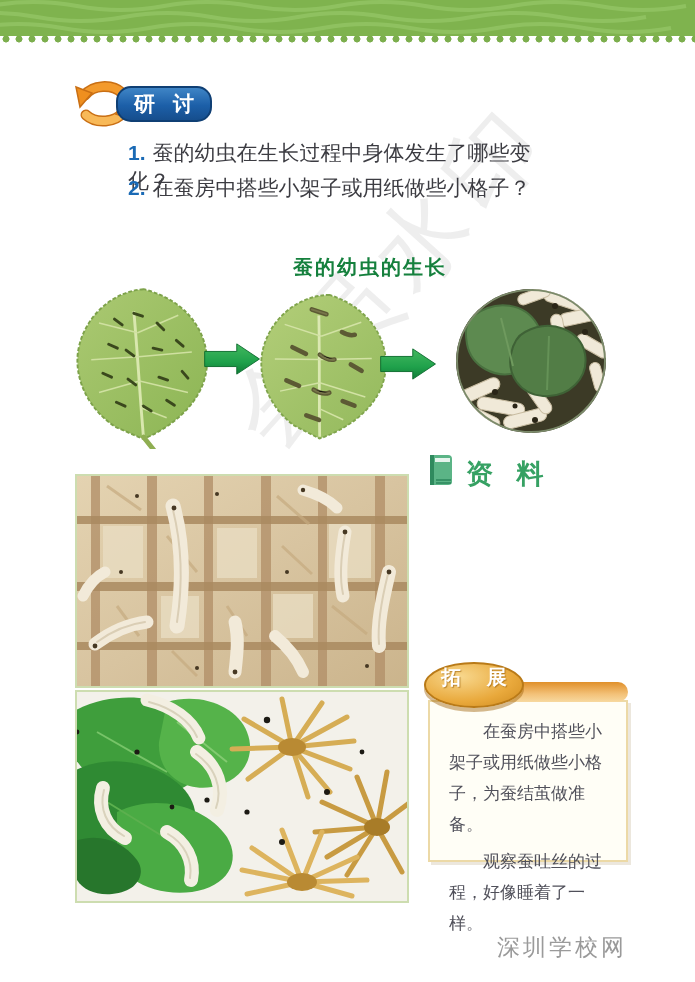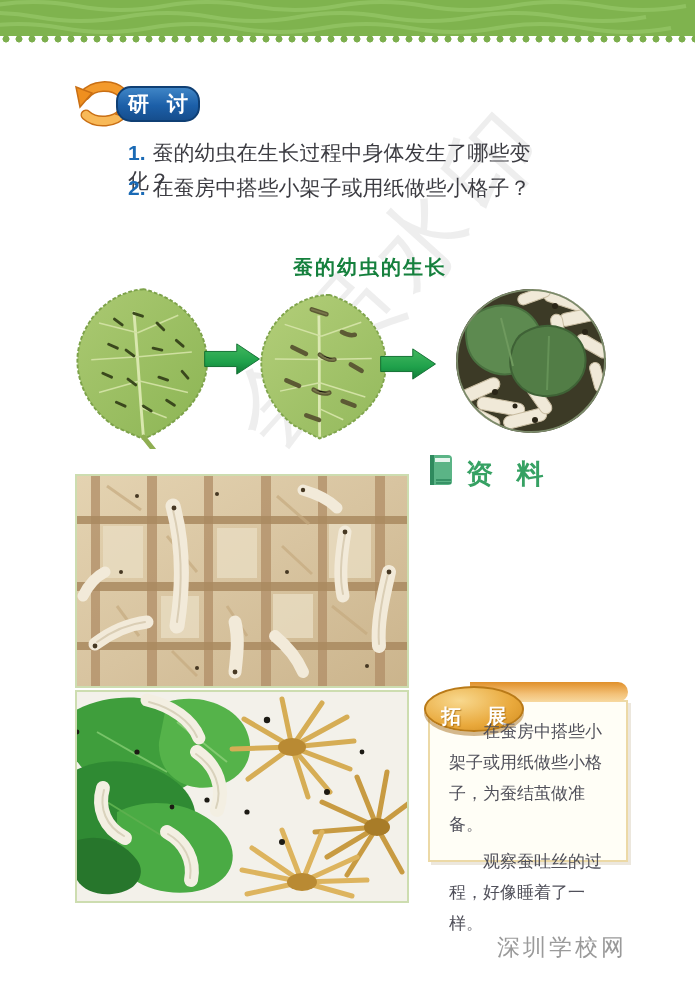--- a/index.html
+++ b/index.html
@@ -6,21 +6,21 @@
   .page{position:relative;width:695px;height:982px;margin:0 auto;background:#ffffff;overflow:hidden;
         font-family:"Liberation Serif", serif;}
   
   .band{position:absolute;left:0;top:0;width:695px;height:36px;background:#7fb34e;}
   .band svg{display:block;}
   .scallops{position:absolute;left:0;top:36px;width:695px;height:9px;
     background-image:radial-gradient(circle at 6px 3px,#7cae4d 3.2px,rgba(0,0,0,0) 3.8px);
     background-size:13px 9px;background-repeat:repeat-x;}
   
   .cycle-icon{position:absolute;left:72px;top:79px;width:64px;height:50px;}
-  .disc-badge{position:absolute;left:116px;top:86px;width:84px;height:36px;border-radius:15px;
+  .disc-badge{position:absolute;left:116px;top:86px;width:96px;height:36px;border-radius:15px;
     background:linear-gradient(#3f85c6,#1c5fa8 55%,#164e8d);border:2px solid #0f3f74;box-sizing:border-box;
     display:flex;align-items:center;justify-content:center;}
   .disc-badge span{color:#fff;font-family:"Liberation Sans",sans-serif;font-weight:bold;font-size:21px;letter-spacing:6px;text-indent:6px;}
   
   .question{position:absolute;left:103px;width:430px;font-size:21px;color:#3c3c42;margin-left:25px;}
   .question .qnum{color:#1a6ab5;font-family:"Liberation Sans",sans-serif;font-weight:bold;margin-right:7px;}
   .q1{top:139px}.q2{top:174px}.q3{top:209px}
   
   .fig-title{position:absolute;left:240px;top:254px;width:260px;text-align:center;
     color:#15803d;font-size:20px;font-weight:bold;font-family:"Liberation Sans",sans-serif;letter-spacing:2px;}
@@ -38,23 +38,23 @@
   .book-icon{position:absolute;left:426px;top:452px;width:28px;height:36px;}
   .mat-header{position:absolute;left:466px;top:456px;color:#36a163;font-size:27px;font-weight:bold;
     font-family:"Liberation Sans",sans-serif;letter-spacing:8px;}
   .mat-body{position:absolute;left:424px;top:491px;width:224px;font-size:17px;line-height:26px;
     color:#4b4b52;text-indent:2em;text-align:justify;}
   
   .ext-box{position:absolute;left:428px;top:700px;width:200px;height:162px;background:#fffef6;
     border:2px solid #ecd9a6;box-sizing:border-box;box-shadow:3px 3px 0 rgba(180,160,120,.25);}
   .ext-bar{position:absolute;left:470px;top:682px;width:158px;height:20px;border-radius:0 10px 10px 0;
     background:linear-gradient(#e0902a,#f3c178 60%,#f7d9a0);}
-  .ext-badge{position:absolute;left:424px;top:686px;width:100px;height:46px;border-radius:50%;
+  .ext-badge{position:absolute;left:424px;top:662px;width:100px;height:46px;border-radius:50%;
     background:radial-gradient(ellipse at 35% 30%,#f8d88e,#e9a93c 60%,#cf8a1e);border:2px solid #b97a18;
-    box-sizing:border-box;display:flex;align-items:flex-end;justify-content:center;
+    box-sizing:border-box;display:flex;align-items:flex-start;justify-content:center;
     box-shadow:0 4px 0 rgba(160,100,10,.45);}
   .ext-badge span{color:#fff;font-family:"Liberation Sans",sans-serif;font-weight:bold;font-size:20px;
     letter-spacing:10px;text-indent:10px;text-shadow:1px 1px 1px rgba(150,90,0,.6);}
   .ext-body{position:absolute;left:440px;top:716px;width:176px;font-size:17px;line-height:31px;color:#50505a;}
   .ext-body p{margin:0 0 6px 9px;text-indent:2em;}
   
   .wm-diag{position:absolute;left:120px;top:60px;width:540px;height:430px;display:flex;align-items:center;
     justify-content:center;pointer-events:none;}
   .wm-diag span{transform:rotate(-48deg);font-size:92px;color:rgba(120,120,120,.13);letter-spacing:14px;
     white-space:nowrap;font-family:"Liberation Sans",sans-serif;}

